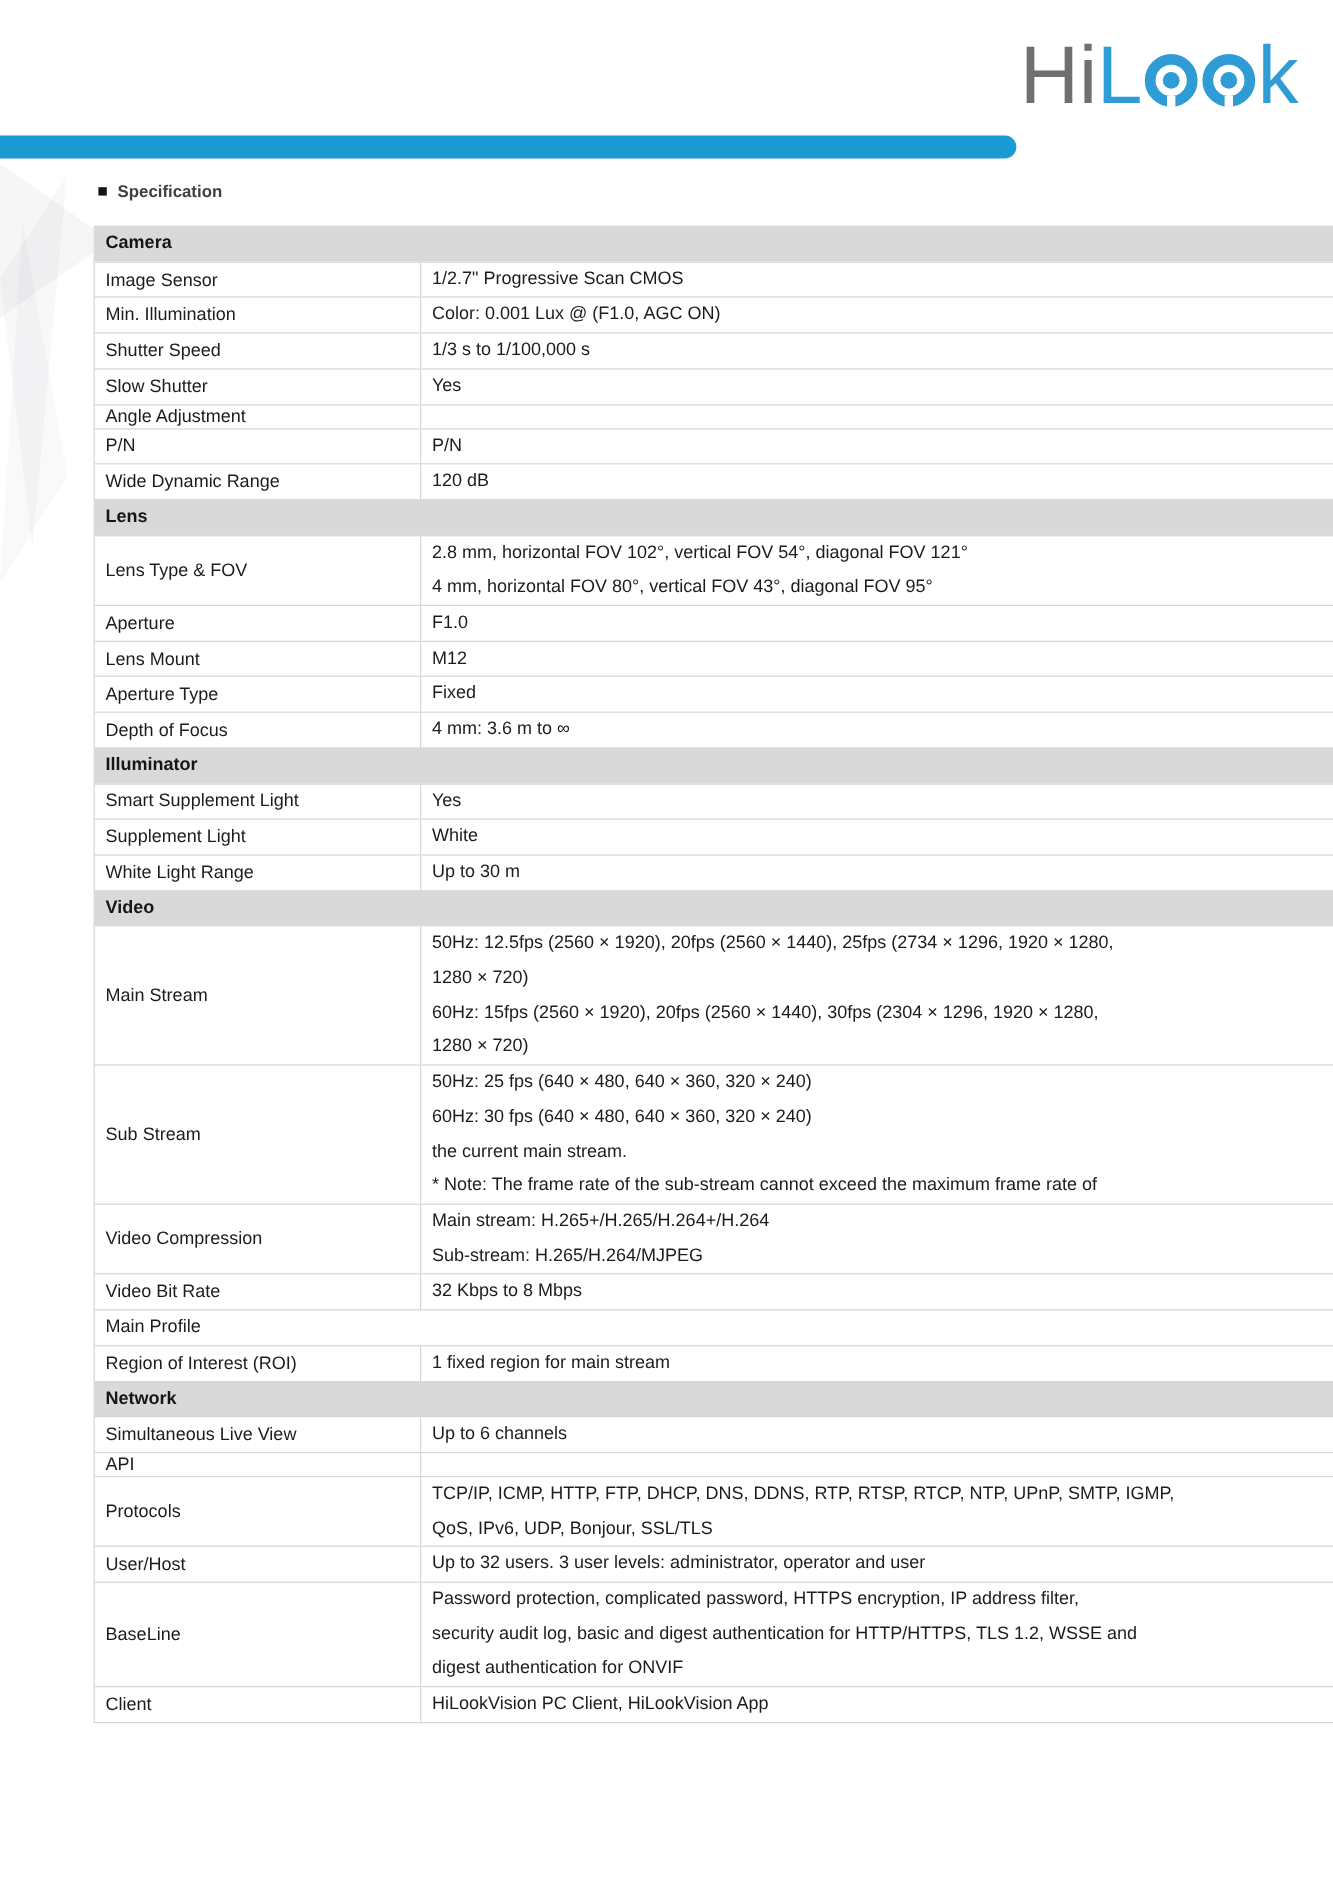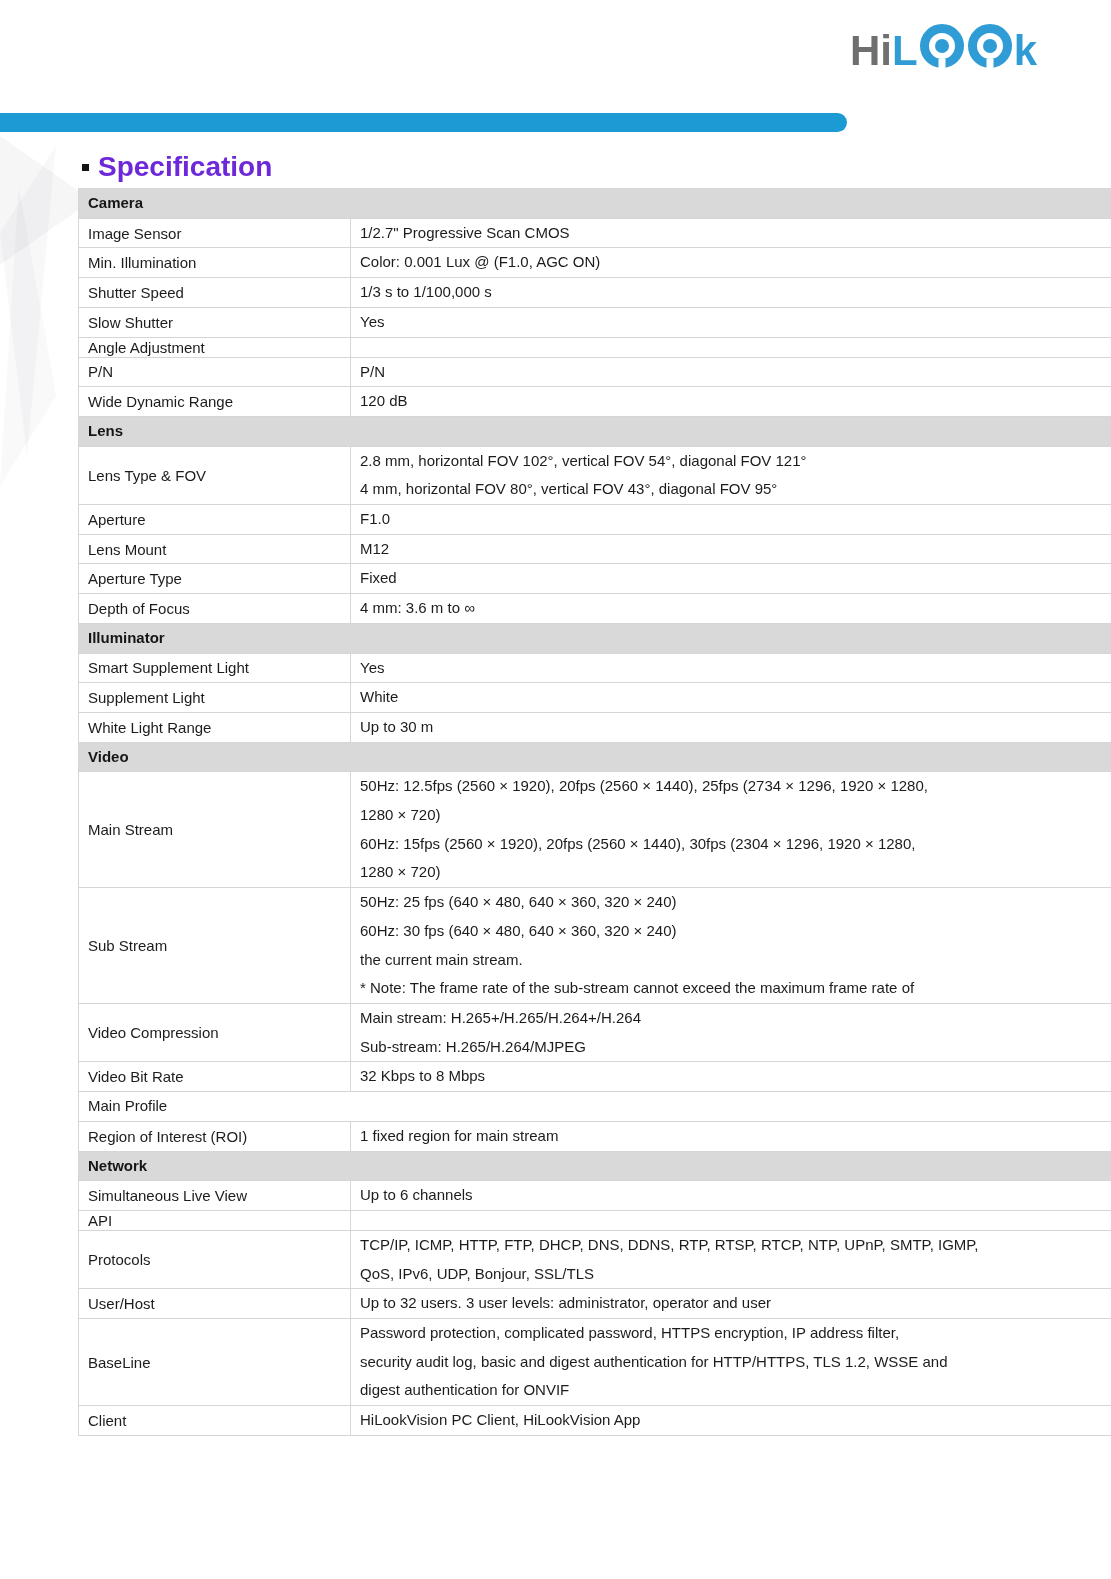--- a/index.html
+++ b/index.html
@@ -18,21 +18,21 @@
   }
 
   
   .wm { position:absolute; left:0; top:136px; width:100px; height:350px; pointer-events:none; }
   .wm .t { position:absolute; background:#8a9097; }
   .wm .t1 { left:0; top:0;   width:92px; height:230px; opacity:.08; clip-path:polygon(0 0, 100% 28%, 0 56%); }
   .wm .t2 { left:0; top:10px; width:90px; height:310px; opacity:.06; clip-path:polygon(0 28%, 62% 0, 30% 100%); }
   .wm .t3 { left:0; top:50px; width:72px; height:300px; opacity:.05; clip-path:polygon(0 100%, 26% 0, 78% 70%); }
 
   
-  .logo { position:absolute; top:24px; left:850px; font-size:42px; font-weight:bold; letter-spacing:0px; white-space:nowrap; }
+  .logo { position:absolute; top:24px; left:850px; font-size:68px; font-weight:normal; letter-spacing:0px; white-space:nowrap; }
   .logo .hi { color:var(--logo-gray); }
   .logo .blue { color:var(--logo-blue); }
   .oring {
     display:inline-block; width:26px; height:26px;
     border:9px solid var(--logo-blue); border-radius:50%;
     position:relative; margin:0 2px; vertical-align:-3px;
   }
   .oring .dot {
     position:absolute; left:50%; top:50%; transform:translate(-50%,-50%);
     width:14px; height:14px; border-radius:50%; background:var(--logo-blue);
@@ -46,21 +46,21 @@
   .bar {
     position:absolute; top:113px; left:0;
     width:847px; height:19px;
     background:var(--accent);
     border-radius:0 10px 10px 0;
   }
 
   
   .title-row { position:absolute; top:151px; left:82px; display:flex; align-items:center; gap:9px; }
   .bullet { width:7px; height:7px; background:#141414; }
-  .title { font-size:28px; font-weight:bold; color:#6d28d9; }
+  .title { font-size:14px; font-weight:bold; color:#404040; }
 
   
   .spec-table {
     position:absolute; top:188px; left:78px; width:1108px;
     border:1px solid var(--border);
     font-size:15px; color:var(--text);
     box-sizing:border-box;
   }
   .sec-header {
     background:var(--header-bg);

